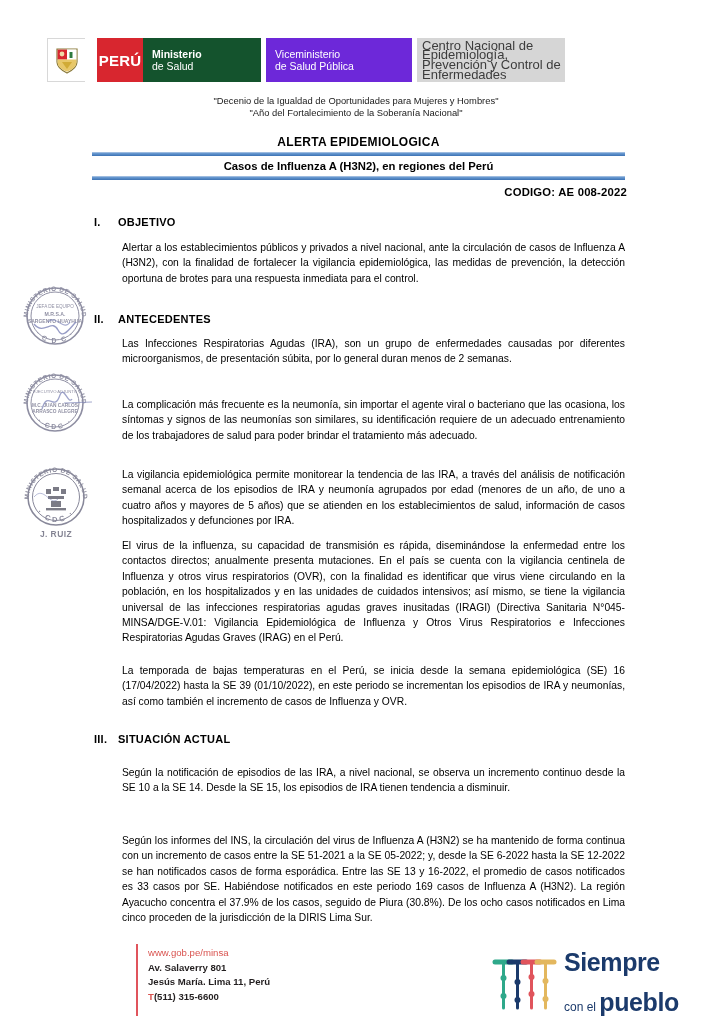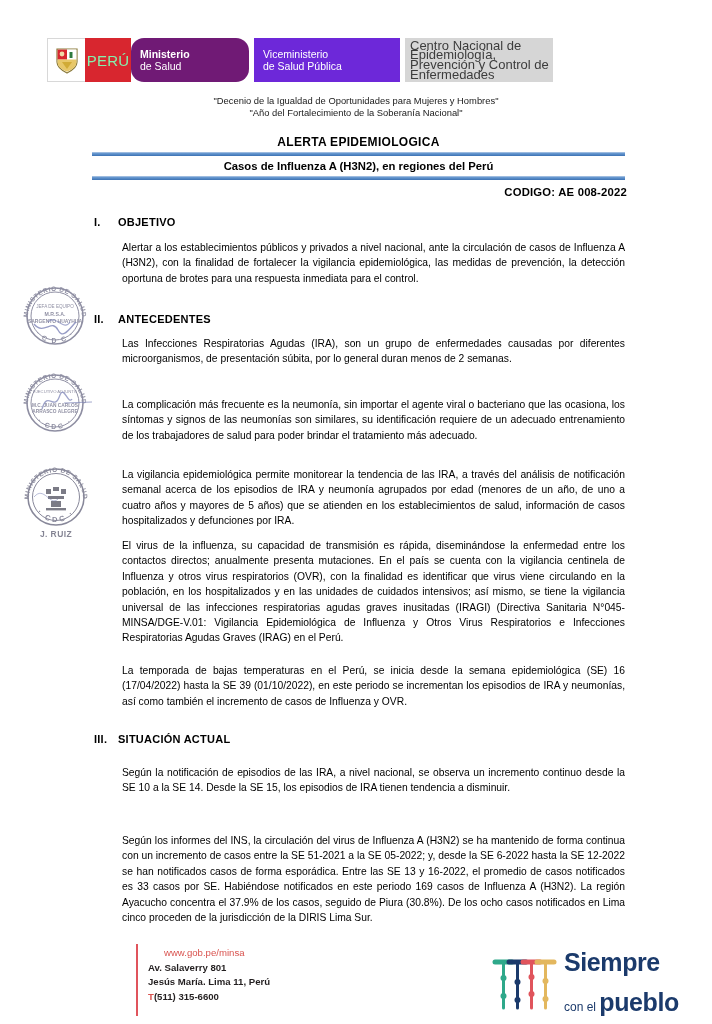--- a/index.html
+++ b/index.html
@@ -36,34 +36,34 @@
     width: 38px;
     background: #ffffff;
     justify-content: center;
     border: 1px solid #d8d8d8;
     border-right: none;
   }
   .shield-svg { display: block; }
   .hb-peru {
     width: 46px;
     background: #d8262f;
-    color: #86efac;
-    font-weight: normal;
+    color: #ffffff;
+    font-weight: bold;
     font-size: 15px;
     justify-content: center;
     letter-spacing: .2px;
+    margin-left: 12px;
   }
   .hb-minsa {
     width: 118px;
-    background: #701a75;
+    background: #14532d;
     color: #ffffff;
     padding-left: 9px;
     font-size: 10.5px;
     line-height: 12.5px;
-    border-radius: 13px;
   }
   .hb-gap { width: 5px; background: #ffffff; }
   .hb-vice {
     width: 146px;
     background: #6d28d9;
     color: #ffffff;
     padding-left: 9px;
     font-size: 10.5px;
     line-height: 12.5px;
   }
@@ -174,21 +174,21 @@
   }
   .footer-text {
     position: absolute;
     left: 148px;
     top: 946px;
     font-size: 9.6px;
     line-height: 14.6px;
     font-weight: bold;
     color: #231f20;
   }
-  .footer-text .web { color: #d9534f; font-weight: normal; margin-left: 16px; }
+  .footer-text .web { color: #d9534f; font-weight: normal; }
   .footer-text .tel-t { color: #d9534f; }
 
   .siempre {
     position: absolute;
     left: 492px;
     top: 950px;
     display: flex;
     align-items: center;
   }
   .siempre-text {

